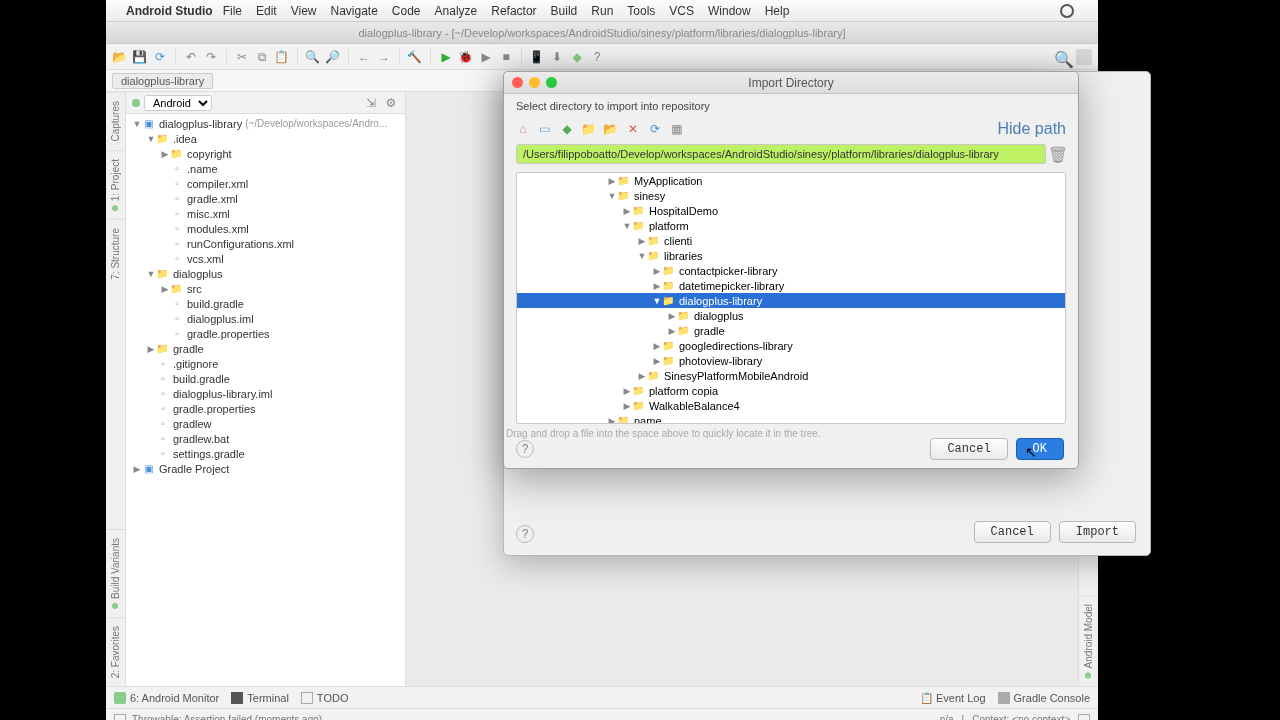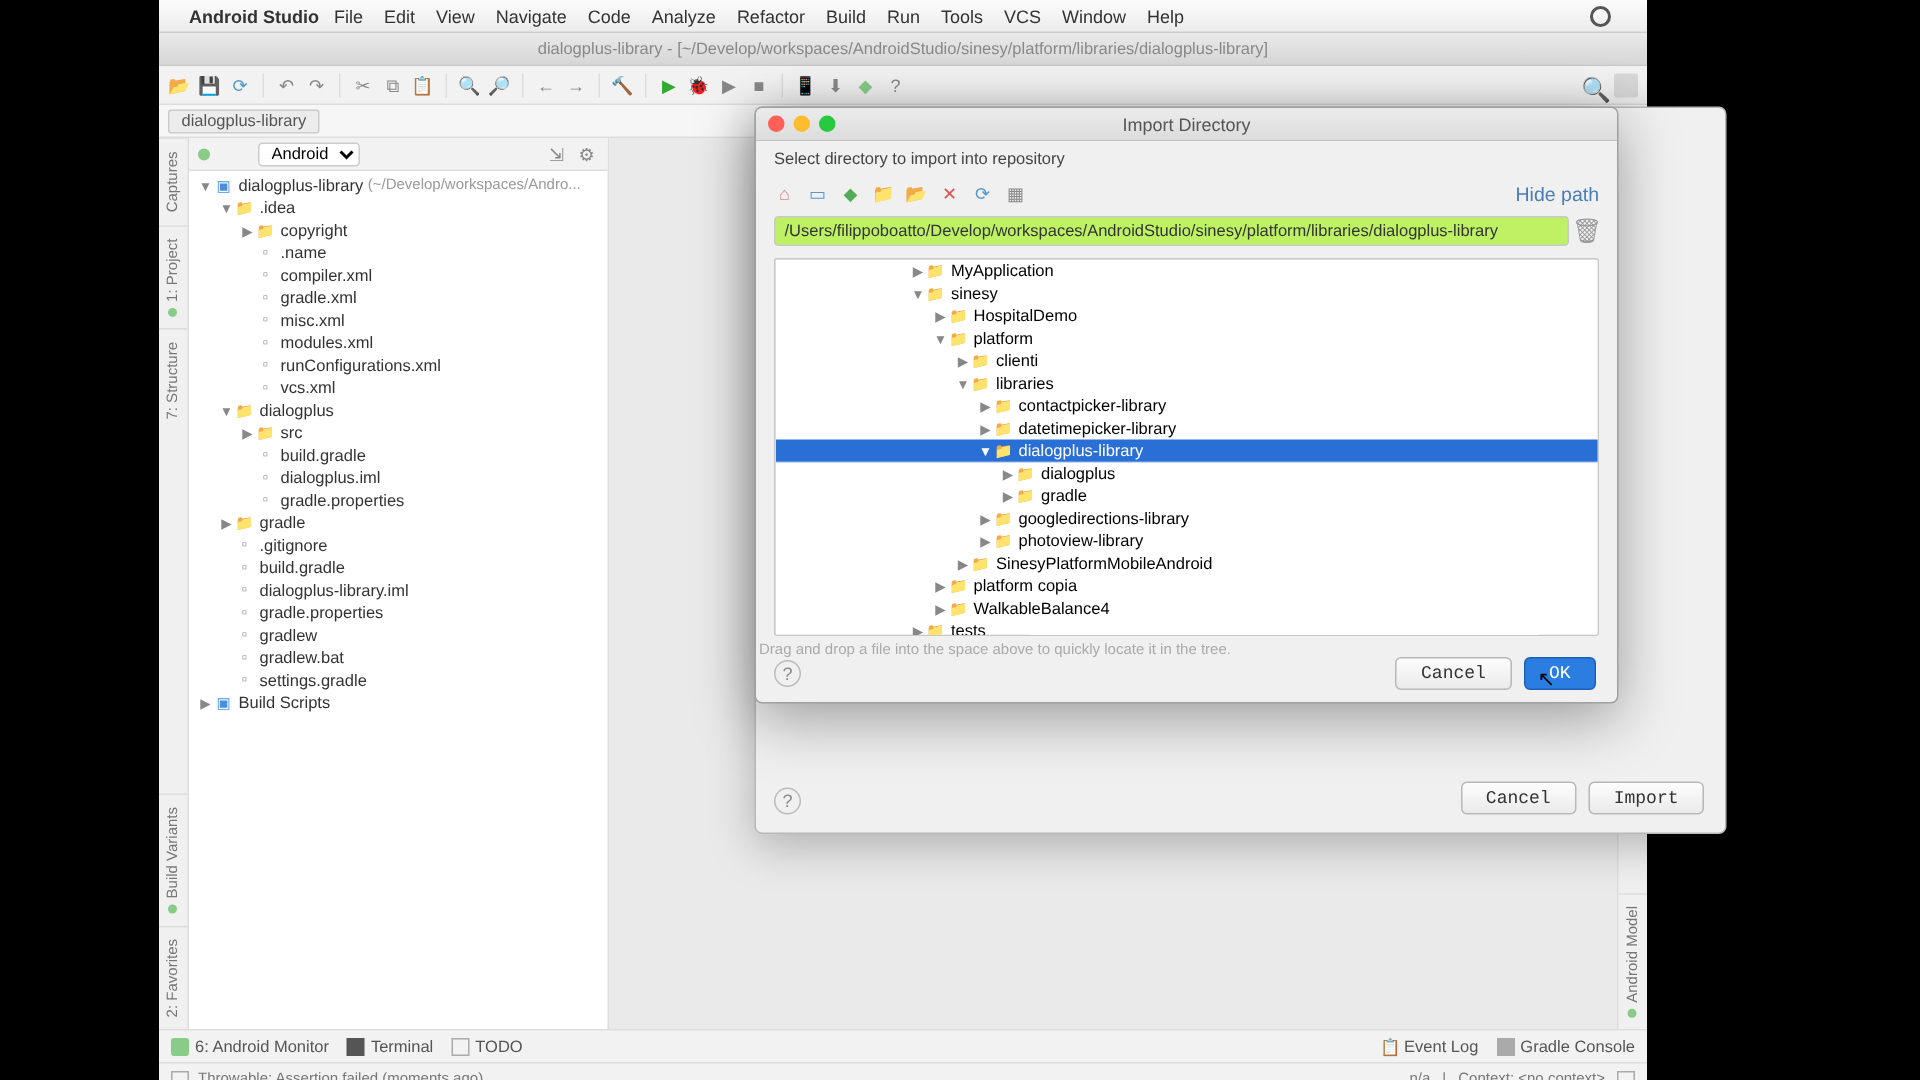--- a/index.html
+++ b/index.html
@@ -30,21 +30,21 @@
 .breadcrumb-item { background: #ececec; border: 1px solid #ccc; border-radius: 2px; padding: 1px 8px; color: #555; }
 
 
 .main { display: flex; height: 594px; }
 .sidebar-tabs { width: 20px; background: #f0f0f0; border-right: 1px solid #ddd; display: flex; flex-direction: column; font-size: 10px; color: #777; }
 .side-tab { writing-mode: vertical-rl; transform: rotate(180deg); padding: 8px 2px; text-align: center; border-bottom: 1px solid #ddd; cursor: default; display: flex; align-items: center; gap: 4px; }
 .side-tab .dot { width: 6px; height: 6px; border-radius: 50%; background: #8c8; }
 
 .project-panel { width: 280px; background: #fff; border-right: 1px solid #ddd; display: flex; flex-direction: column; }
 .panel-header { height: 22px; background: #f2f2f2; border-bottom: 1px solid #ddd; display: flex; align-items: center; padding: 0 6px; font-size: 11px; gap: 4px; }
-.panel-header select { font-size: 11px; border: 1px solid #ccc; border-radius: 3px; padding: 0 4px; background: #fff; margin-left: 28px; }
+.panel-header select { font-size: 11px; border: 1px solid #ccc; border-radius: 3px; padding: 0 4px; background: #fff; }
 .tree { flex: 1; overflow: auto; font-size: 11px; color: #333; padding: 2px 0; }
 .tree-row { display: flex; align-items: center; height: 15px; padding-right: 4px; white-space: nowrap; cursor: default; }
 .tree-arrow { width: 10px; text-align: center; color: #888; font-size: 9px; }
 .tree-icon { width: 14px; height: 12px; margin-right: 3px; display: inline-flex; align-items: center; justify-content: center; font-size: 10px; }
 .folder-icon { color: #c9955c; }
 .file-icon { color: #888; }
 .module-icon { color: #4a90d9; }
 .tree-dim { color: #999; font-size: 10px; margin-left: 3px; }
 
 .editor-area { flex: 1; background: #eaeaea; }
@@ -71,21 +71,21 @@
 .traffic { position: absolute; left: 8px; display: flex; gap: 6px; }
 .tl { width: 11px; height: 11px; border-radius: 50%; }
 .tl.red { background: #ff5f56; }
 .tl.yel { background: #ffbd2e; }
 .tl.grn { background: #27c93f; }
 .inner-title-text { flex: 1; text-align: center; font-size: 12px; color: #555; }
 .inner-subtitle { padding: 6px 12px; font-size: 11px; color: #444; }
 .inner-toolbar { height: 22px; display: flex; align-items: center; padding: 0 12px; gap: 8px; font-size: 12px; }
 .inner-toolbar .mini-icon { width: 14px; height: 14px; color: #888; display: inline-flex; align-items: center; justify-content: center; }
 .inner-toolbar .spacer { flex: 1; }
-.hide-path { color: #4a7db5; font-size: 13px; cursor: default; text-align: right; }
+.hide-path { color: #4a7db5; font-size: 16px; cursor: default; text-align: right; }
 .path-input-row { padding: 4px 12px; display: flex; gap: 4px; }
 .path-input { flex: 1; border: 1px solid #c8c8c8; border-radius: 3px; font-size: 11px; padding: 3px 6px; background: #bef264; color: #333; }
 .trash-icon { width: 16px; color: #999; display: flex; align-items: center; justify-content: center; }
 
 .file-tree-box { margin: 4px 12px 2px 12px; height: 252px; background: #fff; border: 1px solid #c8c8c8; border-radius: 2px; overflow: auto; font-size: 11px; }
 .ft-row { display: flex; align-items: center; height: 15px; cursor: default; }
 .ft-row.selected { background: #2a6fd6; color: #fff; }
 .ft-row.selected .folder-icon { color: #fff; }
 .ft-arrow { width: 10px; text-align: center; color: #888; font-size: 9px; }
 .ft-row.selected .ft-arrow { color: #fff; }
@@ -304,21 +304,21 @@
             <span>gradlew.bat</span>
           </div>
           <div class="tree-row" style="padding-left: 20px;">
             <span class="tree-arrow"></span>
             <span class="tree-icon file-icon">▫</span>
             <span>settings.gradle</span>
           </div>
           <div class="tree-row" style="padding-left: 6px;">
             <span class="tree-arrow">▶</span>
             <span class="tree-icon module-icon">▣</span>
-            <span>Build Scripts</span>
+            <span>Gradle Project</span>
           </div>
         </div>
     </div>
 
     <div class="editor-area"></div>
 
     <div class="sidebar-tabs-right">
       <div class="side-tab">
           <span style="color:#d66;">m</span>
           <span>Maven Projects</span>
@@ -480,21 +480,21 @@
           <span>platform copia</span>
         </div>
         <div class="ft-row" style="padding-left: 105px;">
           <span class="ft-arrow">▶</span>
           <span class="tree-icon folder-icon">📁</span>
           <span>WalkableBalance4</span>
         </div>
         <div class="ft-row" style="padding-left: 90px;">
           <span class="ft-arrow">▶</span>
           <span class="tree-icon folder-icon">📁</span>
-          <span>tests</span>
+          <span>name</span>
         </div>
       </div>
     <div class="drag-hint">Drag and drop a file into the space above to quickly locate it in the tree.</div>
     <div class="inner-help">?</div>
     <div class="inner-buttons">
       <button class="dlg-btn">Cancel</button>
       <button class="dlg-btn primary">OK</button>
     </div>
   </div>
 

